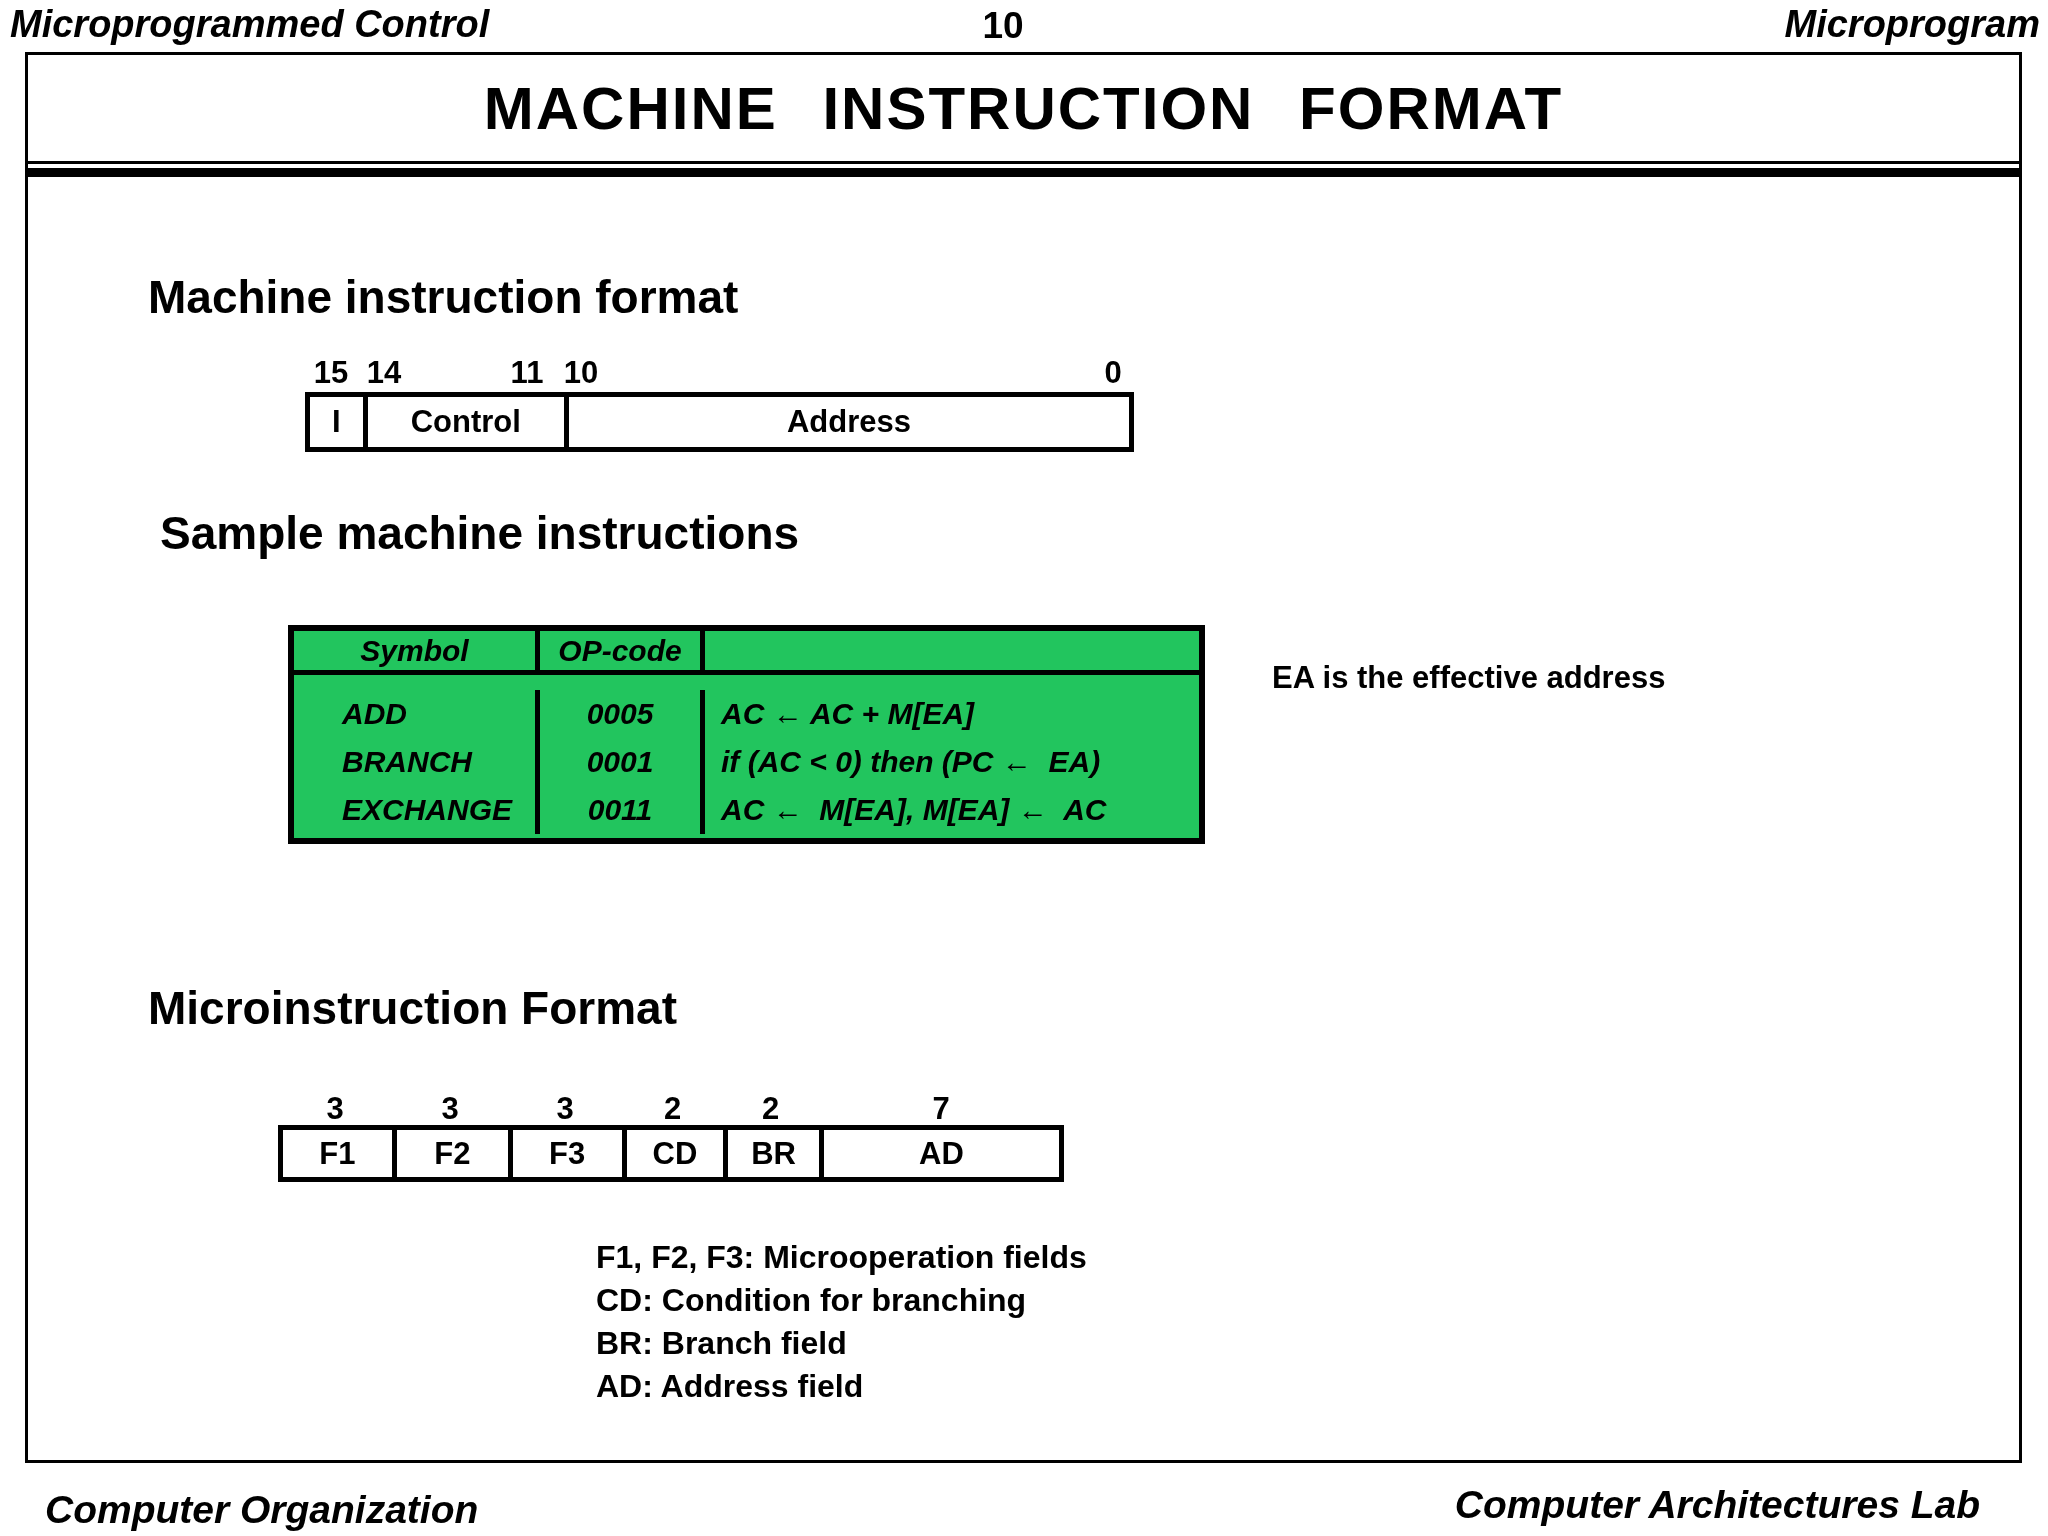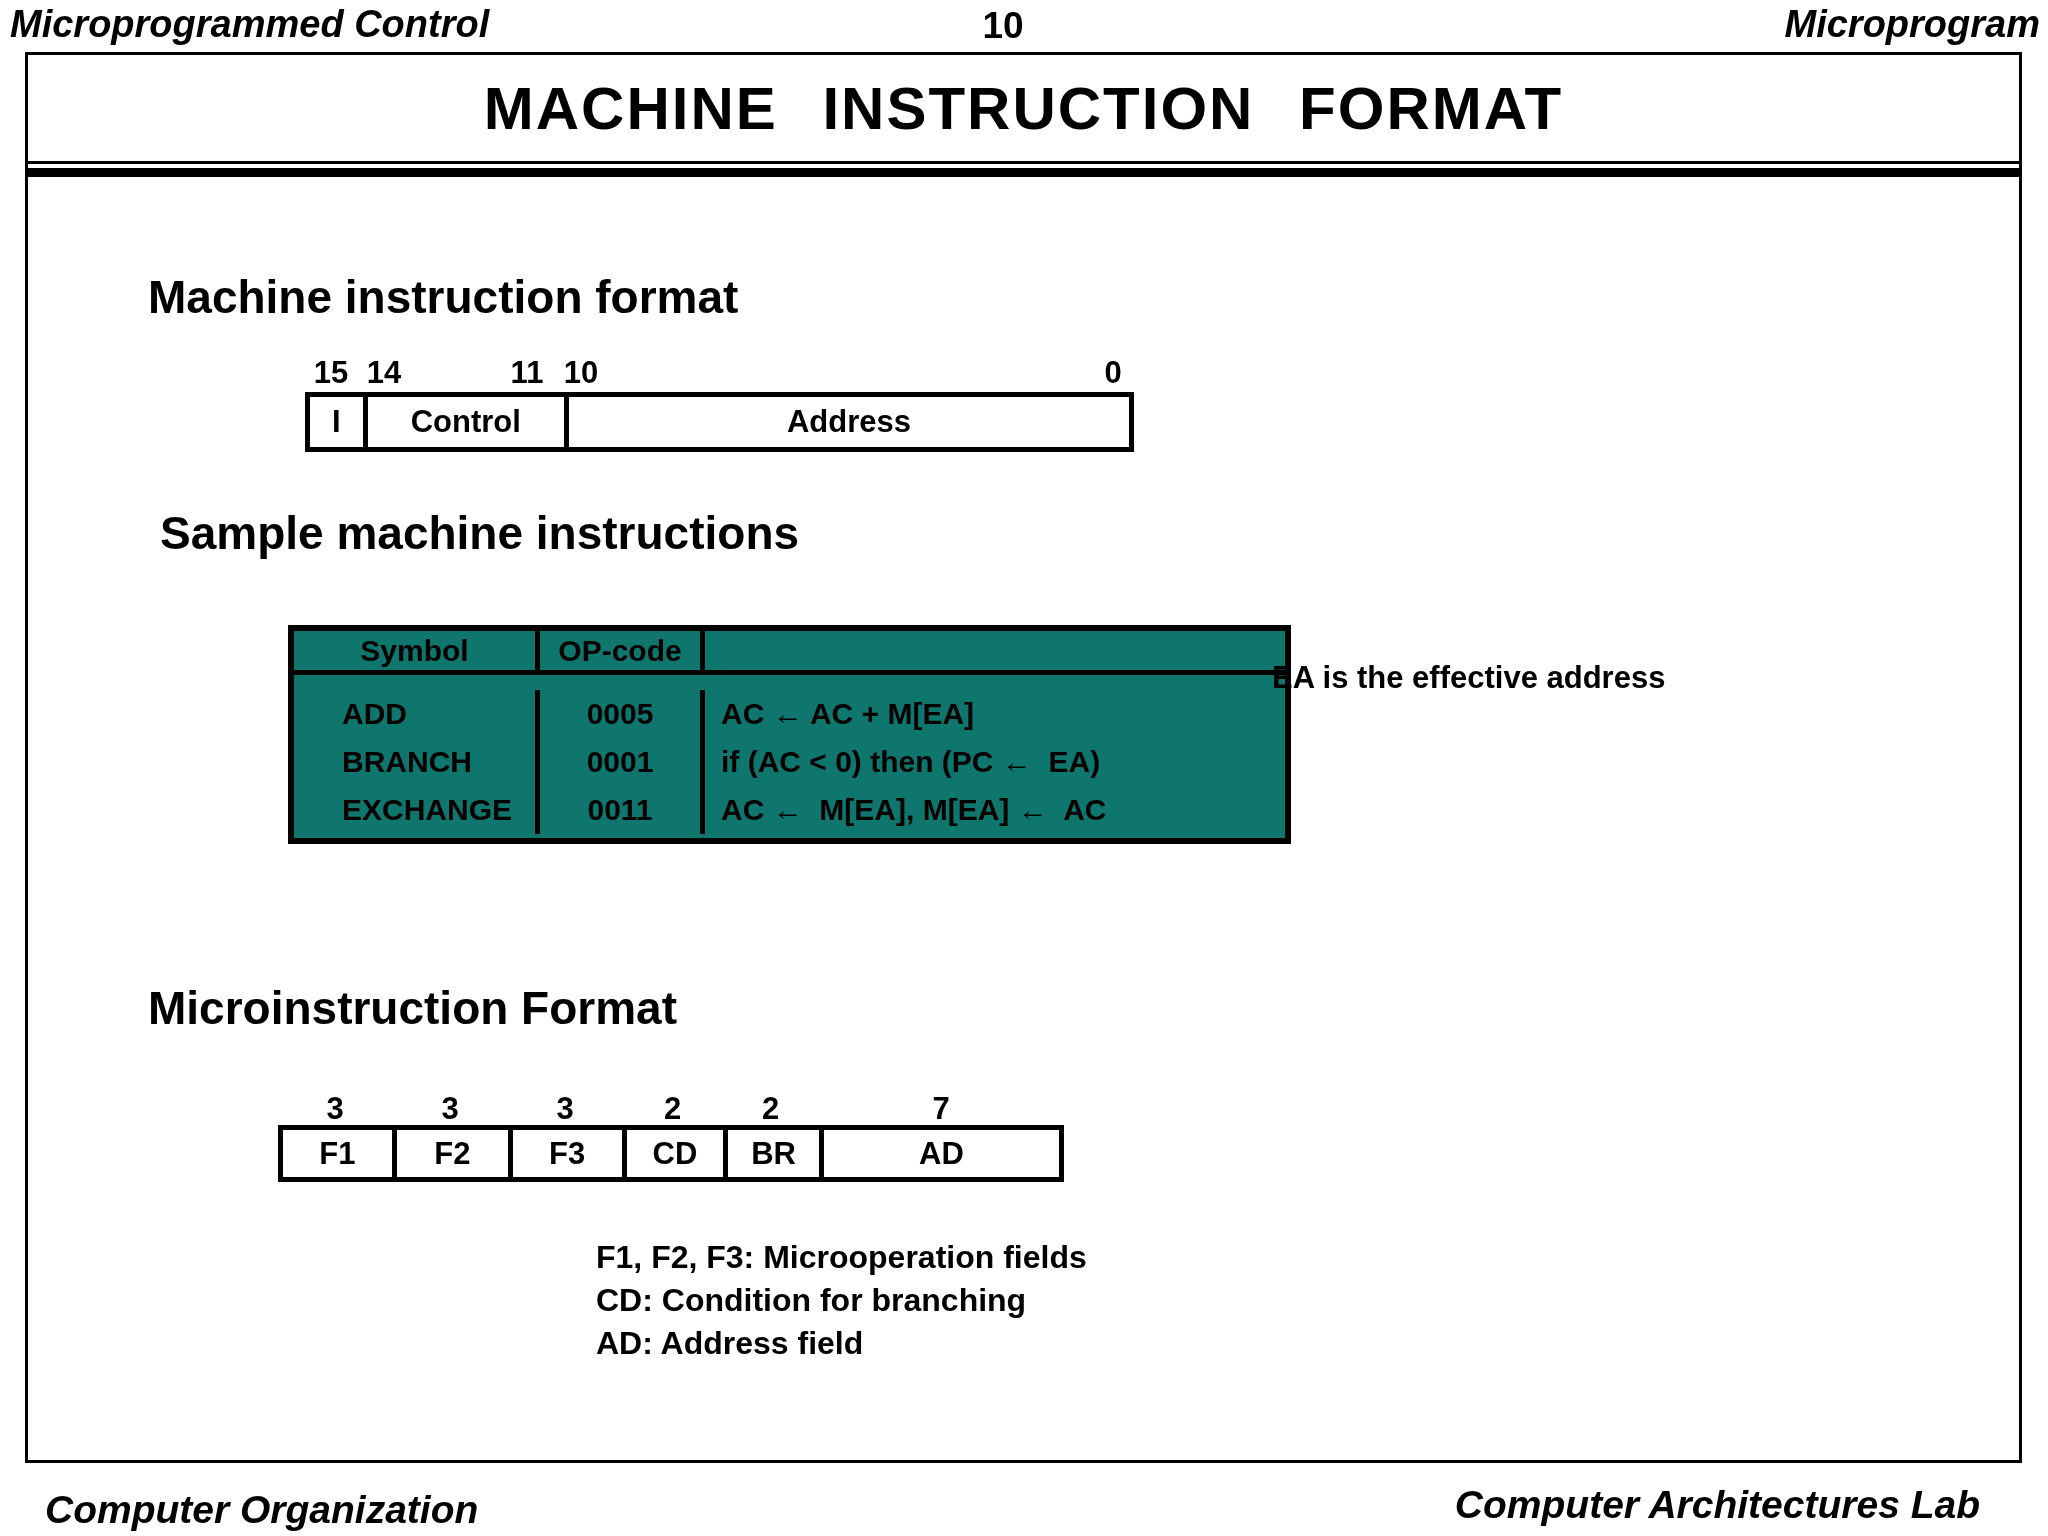--- a/index.html
+++ b/index.html
@@ -73,22 +73,22 @@
     text-align:center; font-size:31px; font-weight:bold;
   }
   .bl-15 { left:296px; }
   .bl-14 { left:349px; }
   .bl-11 { left:492px; }
   .bl-10 { left:546px; }
   .bl-0  { left:1078px; }
 
   
   .table {
-    position:absolute; left:288px; top:625px; width:1003px;
-    border:6px solid #000; background:#0f766e;
+    position:absolute; left:288px; top:625px; width:917px;
+    border:6px solid #000; background:#22c55e;font-style:italic;
   }
   .t-head, .t-row {
     display:grid;
     grid-template-columns:246px 165px 1fr;
   }
   .t-head { height:44px; border-bottom:5px solid #000; }
   .t-head .cell {
     display:flex; align-items:center; justify-content:center;
     font-size:30px; font-weight:bold;
   }
@@ -215,19 +215,20 @@
     <div class="bf w2">F2</div>
     <div class="bf w3">F3</div>
     <div class="bf w4">CD</div>
     <div class="bf w5">BR</div>
     <div class="bf w6">AD</div>
   </div>
 
   <div class="legend">
     <div>F1, F2, F3: Microoperation fields</div>
     <div>CD: Condition for branching</div>
+    <div>BR: Branch field</div>
     <div>AD: Address field</div>
   </div>
 
   <div class="ftr-left">Computer Organization</div>
   <div class="ftr-right">Computer Architectures Lab</div>
 
 </div>
 
 </body></html>

